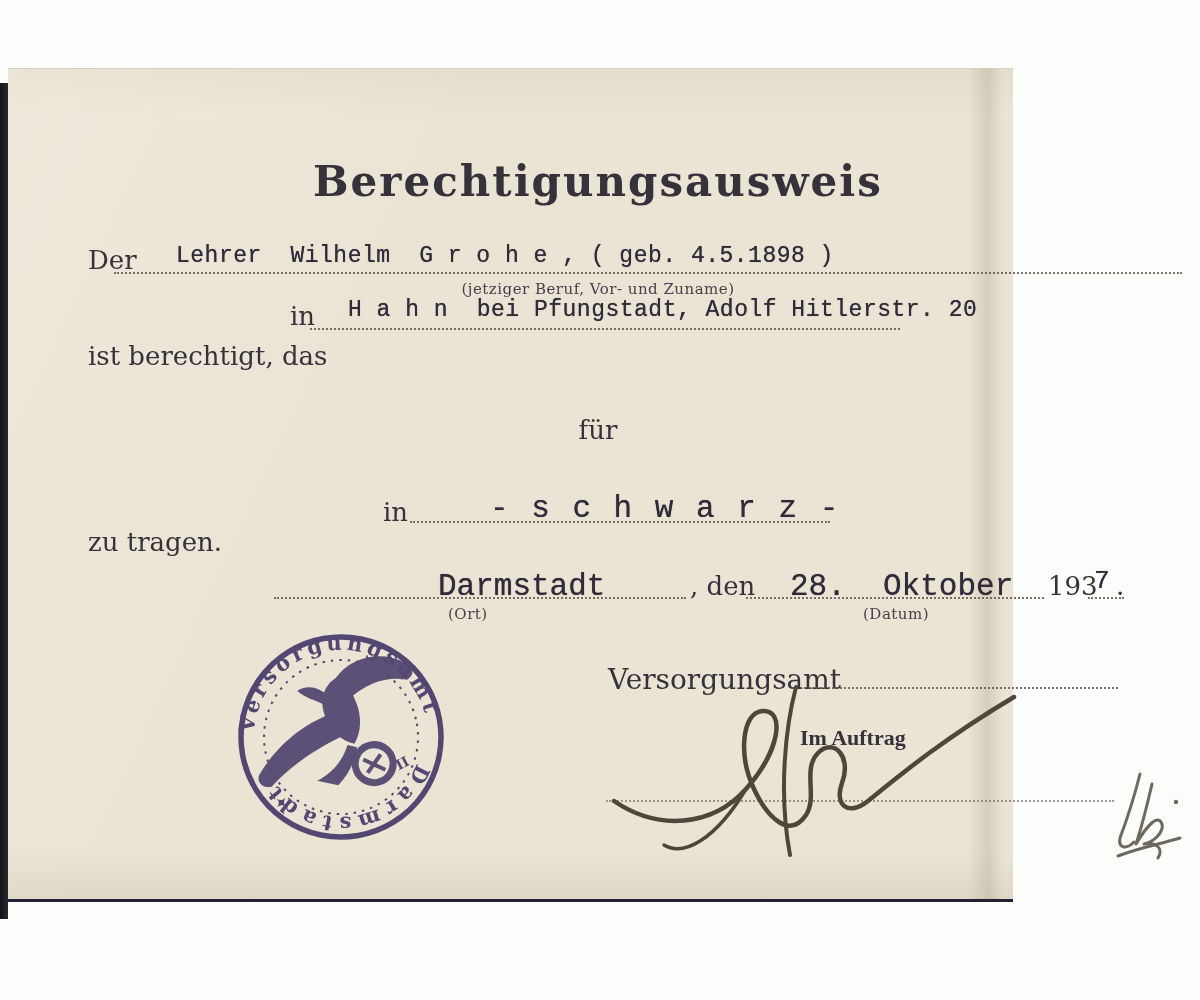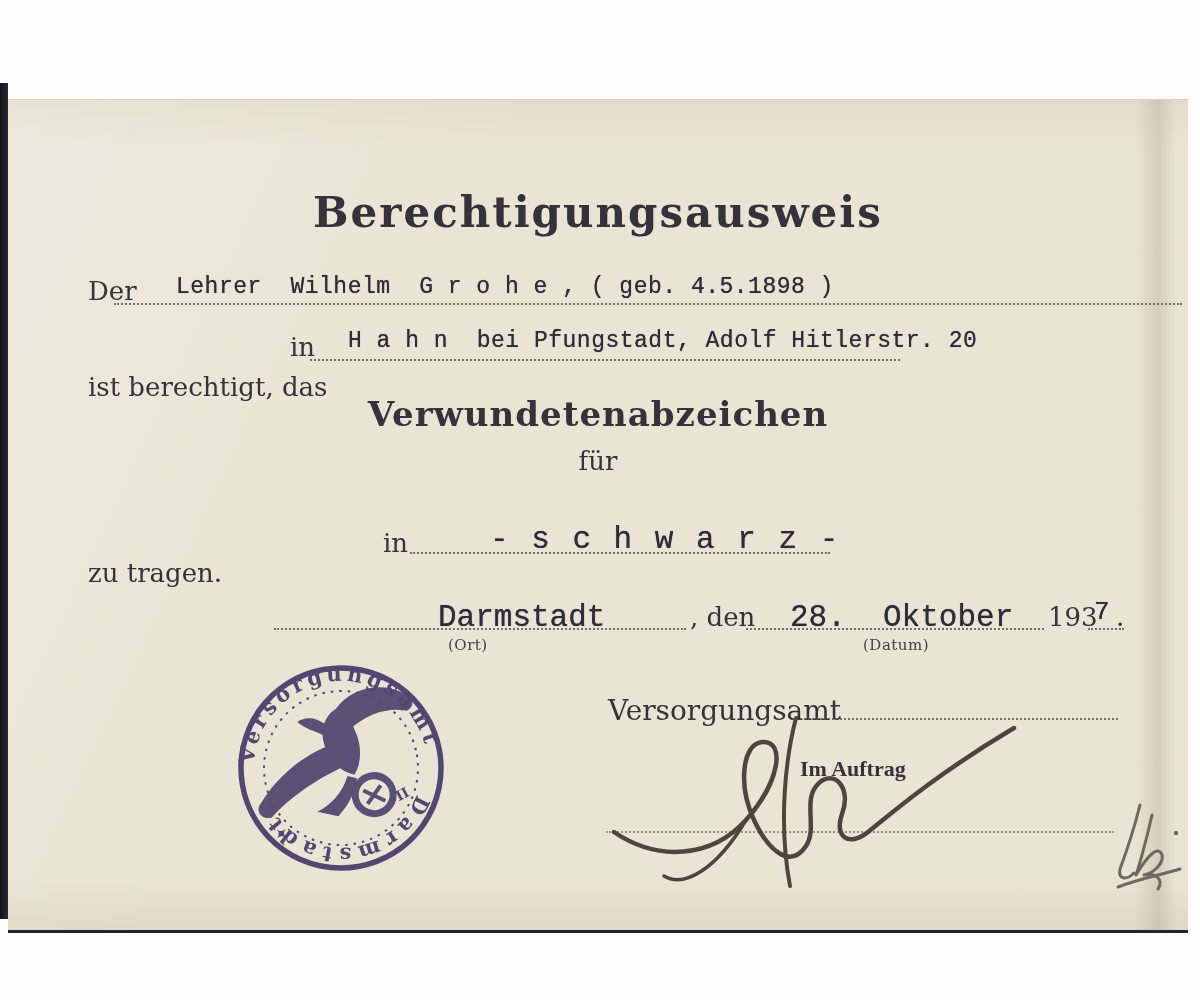--- a/index.html
+++ b/index.html
@@ -13,21 +13,21 @@
   }
   *{margin:0;padding:0;box-sizing:border-box;}
   html,body{width:1200px;height:1000px;overflow:hidden;}
   body{background:#fdfdfc;position:relative;font-family:"DejaVu Serif",serif;}
 
   .stage{position:absolute;inset:0;}
 
   .edge-strip{position:absolute;left:0;top:83px;width:8px;height:836px;
     background:linear-gradient(to right,#141318,#2b2833);}
 
-  .card{position:absolute;left:8px;top:99px;width:1180px;height:834px;
+  .card{position:absolute;left:8px;top:68px;width:1005px;height:834px;
     background:
       linear-gradient(115deg,rgba(255,255,255,.20),rgba(255,255,255,0) 35%),
       linear-gradient(to right,rgba(0,0,0,0) 95.5%,rgba(120,108,80,.18) 97.5%,rgba(0,0,0,0) 99%),
       linear-gradient(to bottom,rgba(210,200,175,.25),rgba(0,0,0,0) 6%,rgba(0,0,0,0) 94%,rgba(190,180,155,.25)),
       var(--card-bg);
     border-top:1px solid #d8d1bf;
     border-bottom:3px solid #262033;
   }
 
   .fraktur{font-family:"DejaVu Serif",serif;color:var(--printed-ink);}
@@ -73,28 +73,28 @@
 
   <div class="edge-strip"></div>
 
   <div class="card">
 
     <div class="abs centered doc-title fraktur">Berechtigungsausweis</div>
 
     <div class="abs label fraktur" style="left:80px;top:176px;">Der</div>
     <div class="dotline" style="left:106px;top:203px;width:1068px;"></div>
     <div class="abs typed typed-lg" style="left:168px;top:174px;text-align:center;">Lehrer  Wilhelm  G r o h e , ( geb. 4.5.1898 )</div>
+    <div class="abs centered caption fraktur" style="top:211px;">(jetziger Beruf, Vor- und Zuname)</div>
 
     <div class="abs label fraktur" style="left:282px;top:232px;">in</div>
     <div class="dotline" style="left:302px;top:259px;width:590px;"></div>
     <div class="abs typed typed-lg" style="left:340px;top:228px;">H a h n  bei Pfungstadt, Adolf Hitlerstr. 20</div>
 
     <div class="abs label fraktur" style="left:80px;top:272px;">ist berechtigt, das</div>
 
-    <div class="abs centered award-name fraktur">Verwundetenabzeichen</div>
     <div class="abs centered for-word fraktur">für</div>
 
 
     <div class="abs label fraktur" style="left:375px;top:428px;">in</div>
     <div class="dotline" style="left:402px;top:452px;width:420px;"></div>
     <div class="abs typed typed-md" style="left:482px;top:422px;letter-spacing:2px;">- s c h w a r z -</div>
 
     <div class="abs label fraktur" style="left:80px;top:458px;">zu tragen.</div>
 
     <div class="dotline" style="left:266px;top:528px;width:412px;"></div>

